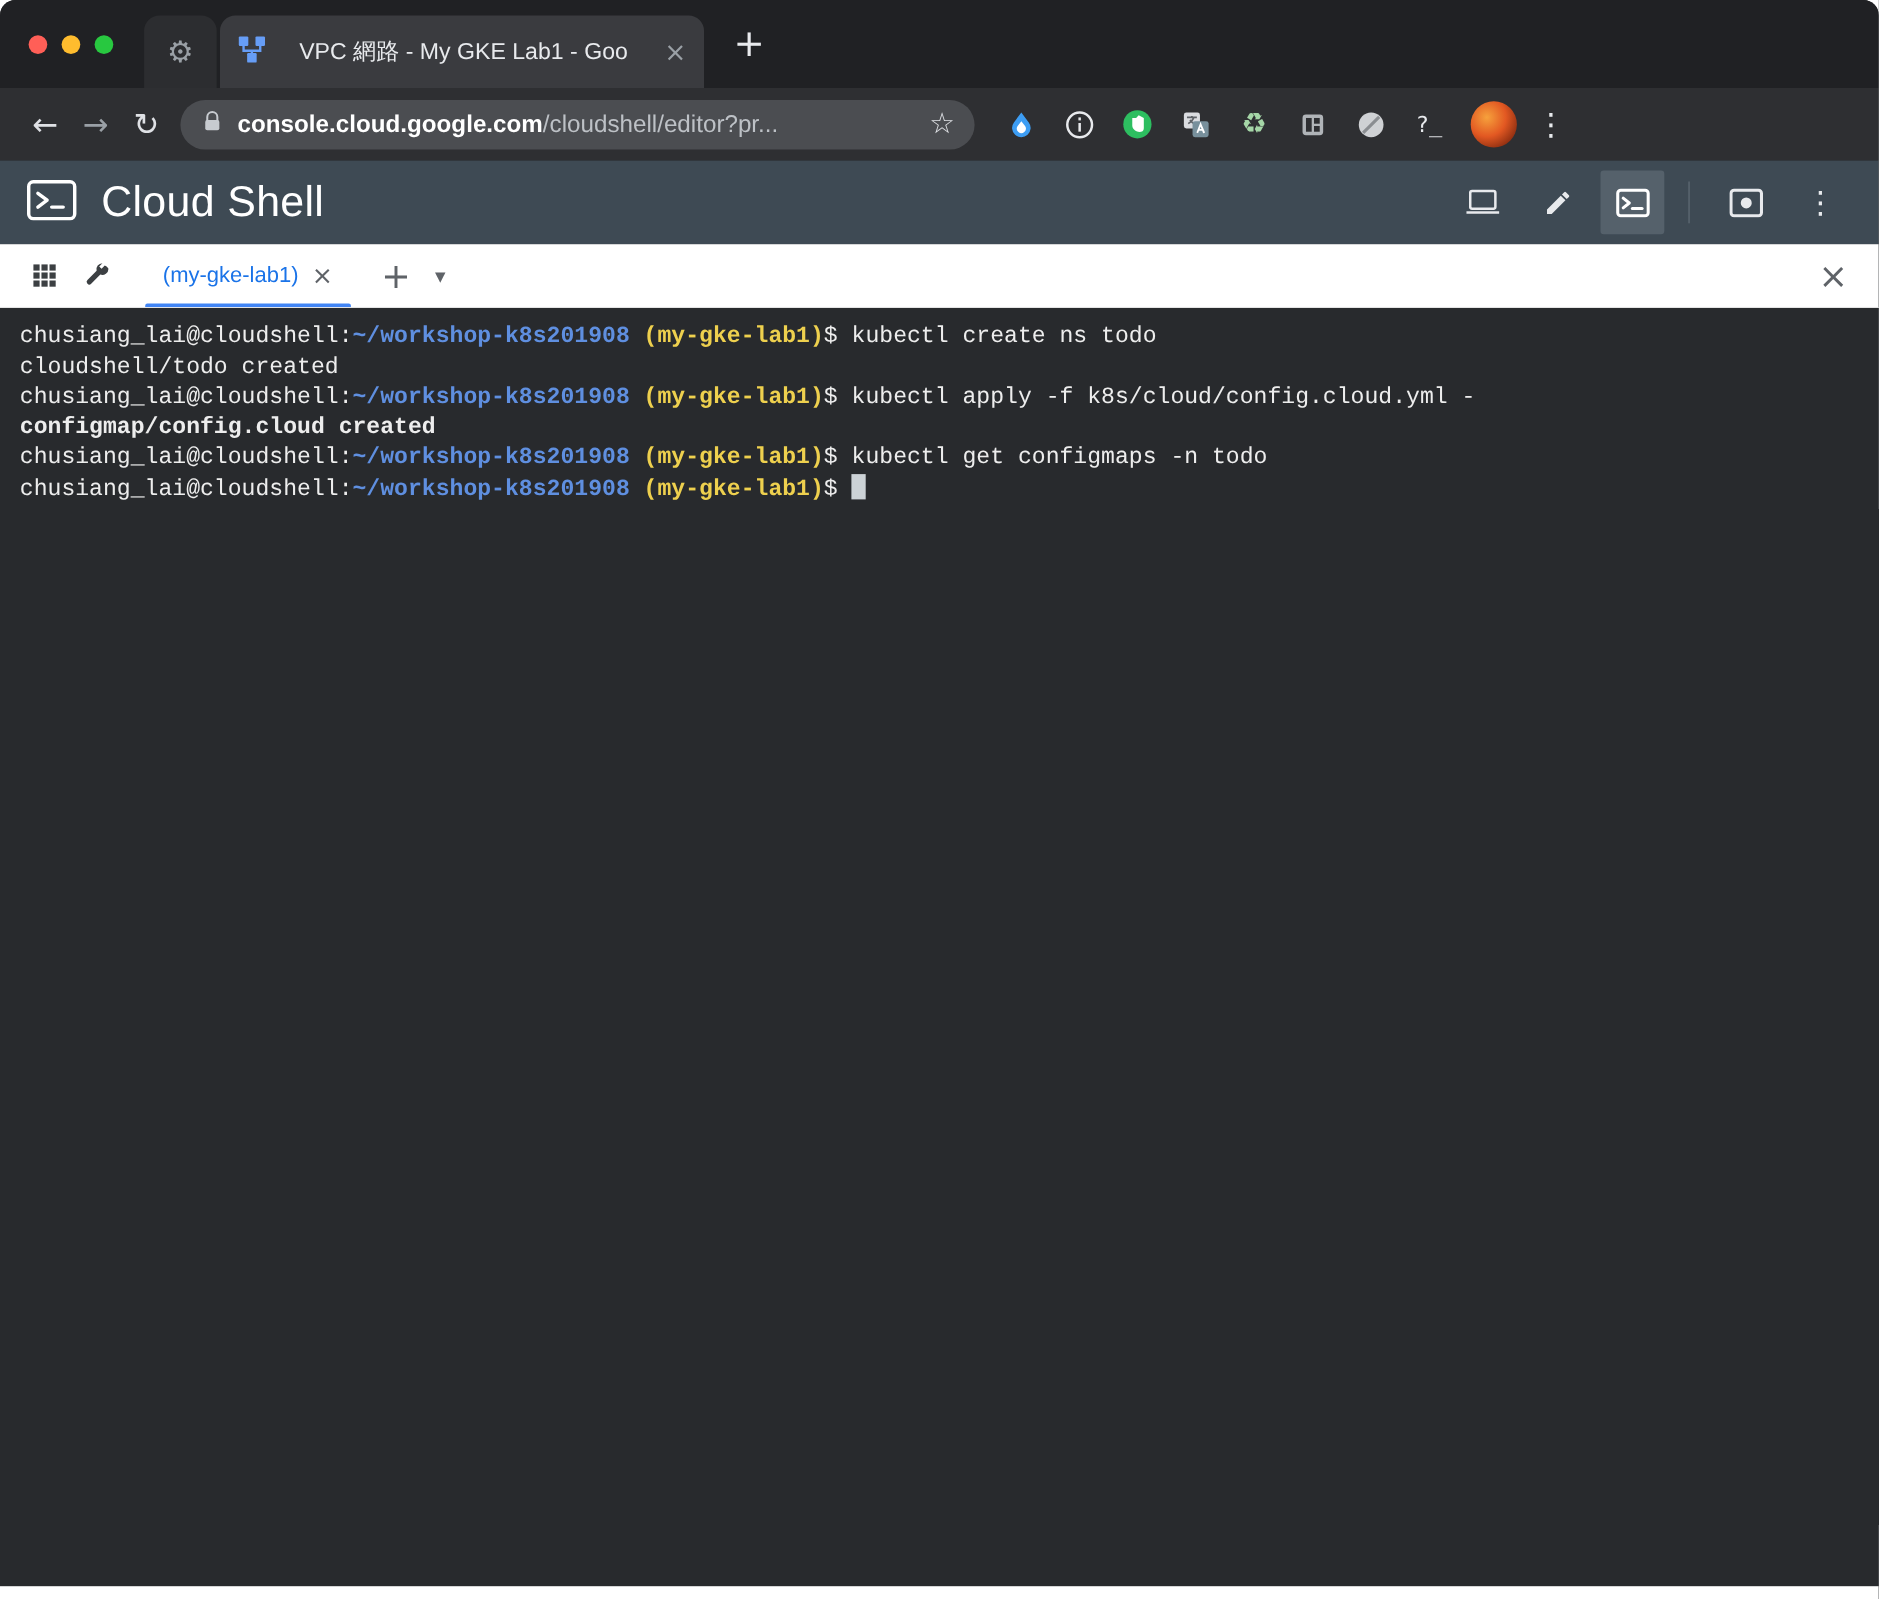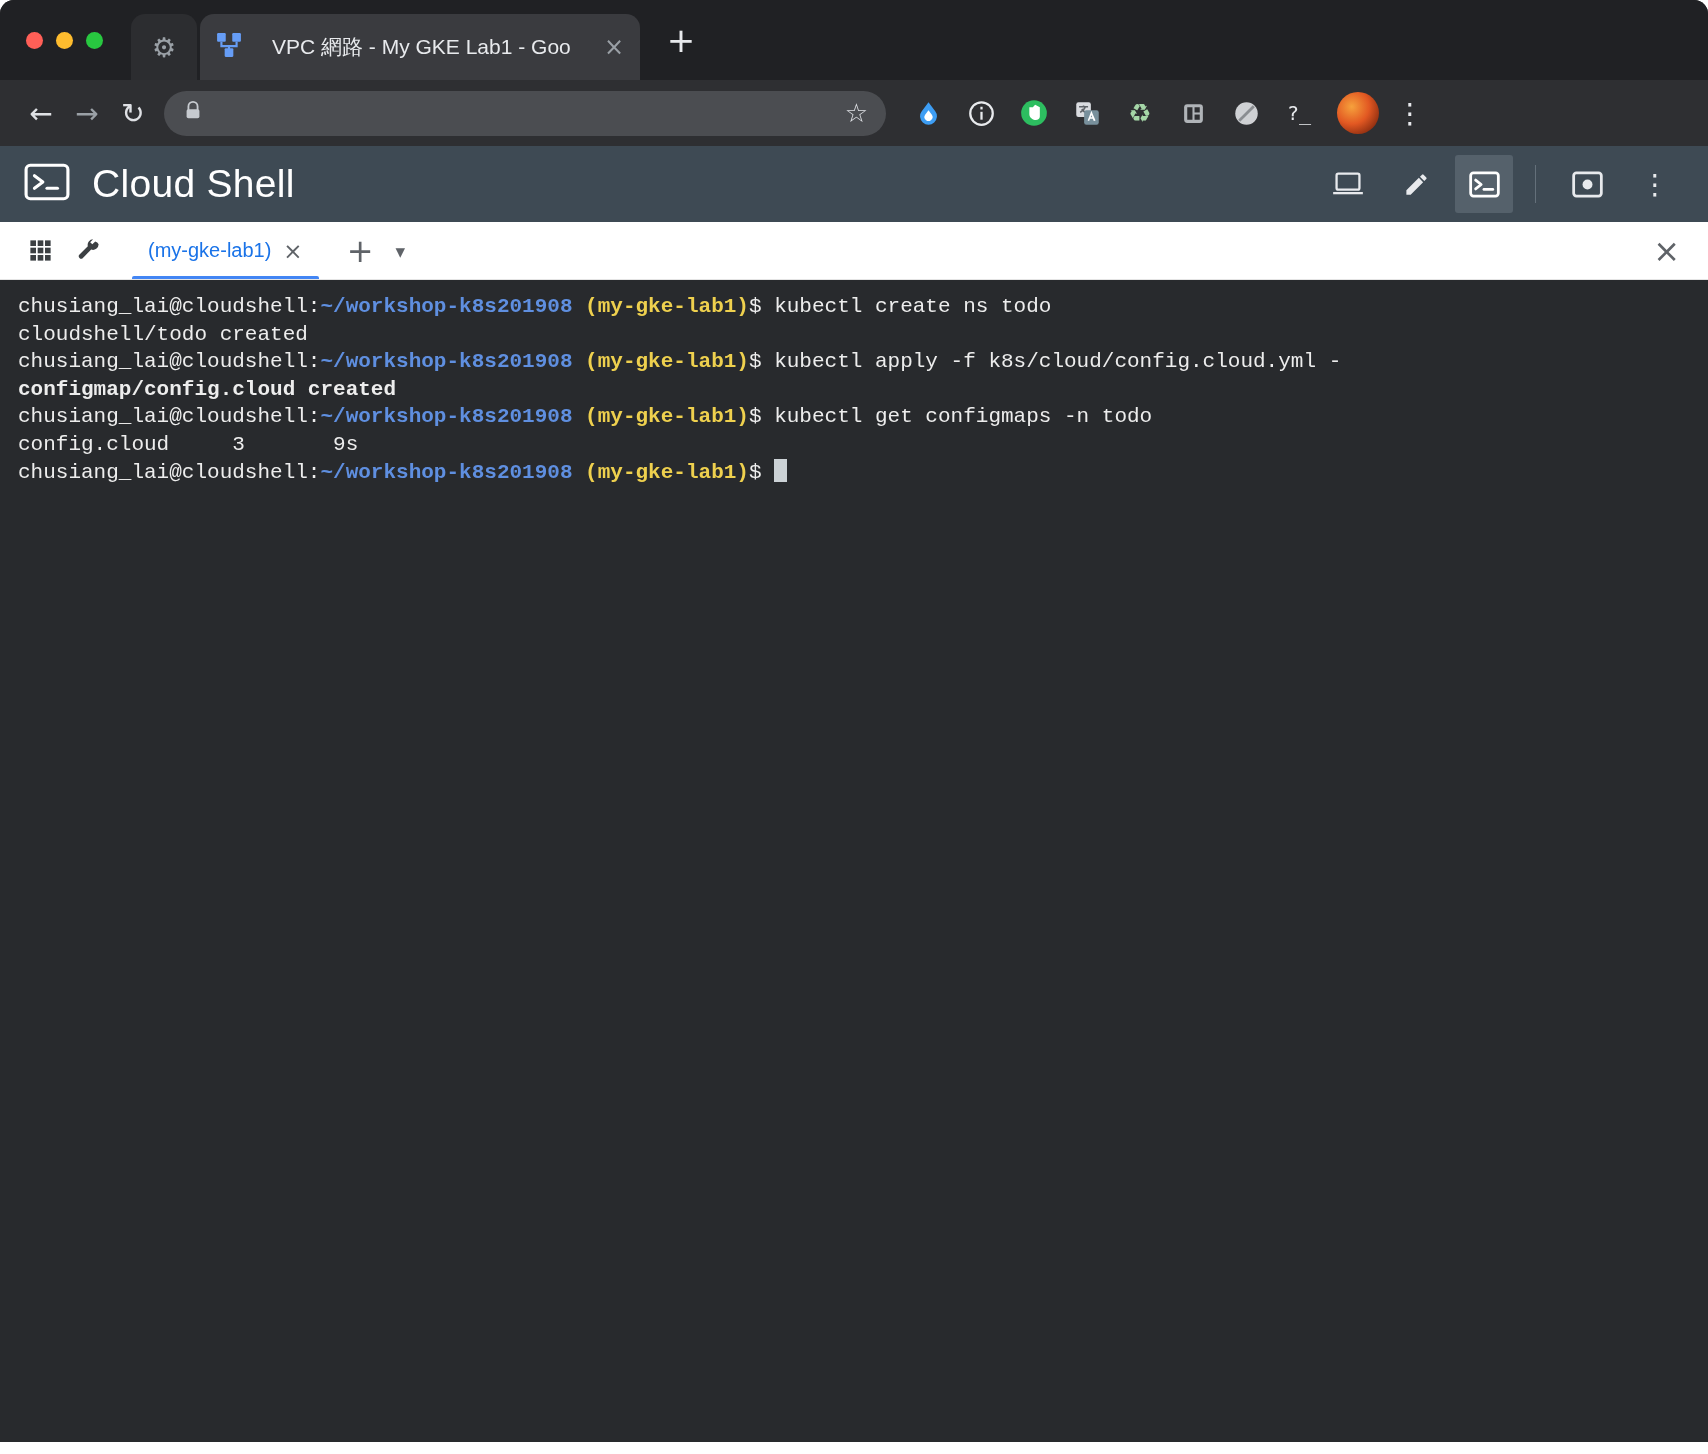--- a/index.html
+++ b/index.html
@@ -102,20 +102,21 @@
     <div class="navbtn glyph dim">→</div>
     <div class="navbtn glyph">↻</div>
 
     <div class="omnibox">
       <span>
         <svg viewBox="0 0 24 24" width="22" height="22">
           <path d="M7 11V7a5 5 0 0 1 10 0v4" fill="none" stroke="#c7cbd0" stroke-width="2"></path>
           <rect x="5" y="10" width="14" height="10" rx="2" fill="#c7cbd0"></rect>
         </svg>
       </span>
+      <span class="url"><span class="domain">console.cloud.google.com</span><span class="path">/cloudshell/editor?pr...</span></span>
       <span class="omni-star glyph">☆</span>
     </div>
 
     <div class="ext-row">
       <div class="ext">
         <svg viewBox="0 0 24 24" width="27" height="27">
           <path d="M12 2l6 8a7.5 7.5 0 1 1-12 0z" fill="#3d9df3"></path>
           <path d="M12 9l3 4a3.6 3.6 0 1 1-6 0z" fill="#ffffff"></path>
         </svg>
       </div>
@@ -233,19 +234,18 @@
     <div class="panel-close glyph">×</div>
   </div>
 
   <div class="terminal">
     <div id="terminal-output">
         <div class="term-line"><span class="seg-fg" style="color: rgb(237, 237, 237);">chusiang_lai@cloudshell:</span><span class="seg-path" style="color: rgb(95, 143, 224);">~/workshop-k8s201908</span><span class="seg-fg" style="color: rgb(237, 237, 237);"> </span><span class="seg-proj" style="color: rgb(238, 208, 78);">(my-gke-lab1)</span><span class="seg-fg" style="color: rgb(237, 237, 237);">$ kubectl create ns todo</span></div>
         <div class="term-line"><span class="seg-fg" style="color: rgb(237, 237, 237);">cloudshell/todo created</span></div>
         <div class="term-line"><span class="seg-fg" style="color: rgb(237, 237, 237);">chusiang_lai@cloudshell:</span><span class="seg-path" style="color: rgb(95, 143, 224);">~/workshop-k8s201908</span><span class="seg-fg" style="color: rgb(237, 237, 237);"> </span><span class="seg-proj" style="color: rgb(238, 208, 78);">(my-gke-lab1)</span><span class="seg-fg" style="color: rgb(237, 237, 237);">$ kubectl apply -f k8s/cloud/config.cloud.yml -</span></div>
         <div class="term-line"><span class="seg-fg" style="color: rgb(237, 237, 237); font-weight: bold;">configmap/config.cloud created</span></div>
         <div class="term-line"><span class="seg-fg" style="color: rgb(237, 237, 237);">chusiang_lai@cloudshell:</span><span class="seg-path" style="color: rgb(95, 143, 224);">~/workshop-k8s201908</span><span class="seg-fg" style="color: rgb(237, 237, 237);"> </span><span class="seg-proj" style="color: rgb(238, 208, 78);">(my-gke-lab1)</span><span class="seg-fg" style="color: rgb(237, 237, 237);">$ kubectl get configmaps -n todo</span></div>
-        <div class="term-line"><span class="seg-fg" style="color: rgb(237, 237, 237);">config.cloud     3       9s</span></div>
         <div class="term-line"><span class="seg-fg" style="color: rgb(237, 237, 237);">chusiang_lai@cloudshell:</span><span class="seg-path" style="color: rgb(95, 143, 224);">~/workshop-k8s201908</span><span class="seg-fg" style="color: rgb(237, 237, 237);"> </span><span class="seg-proj" style="color: rgb(238, 208, 78);">(my-gke-lab1)</span><span class="seg-fg" style="color: rgb(237, 237, 237);">$ </span><span class="cursor-block" style="background: rgb(204, 210, 214);"></span></div>
       </div>
   </div>
 
   <div class="bottom-strip"></div>
 </div>
 
 </body></html>

